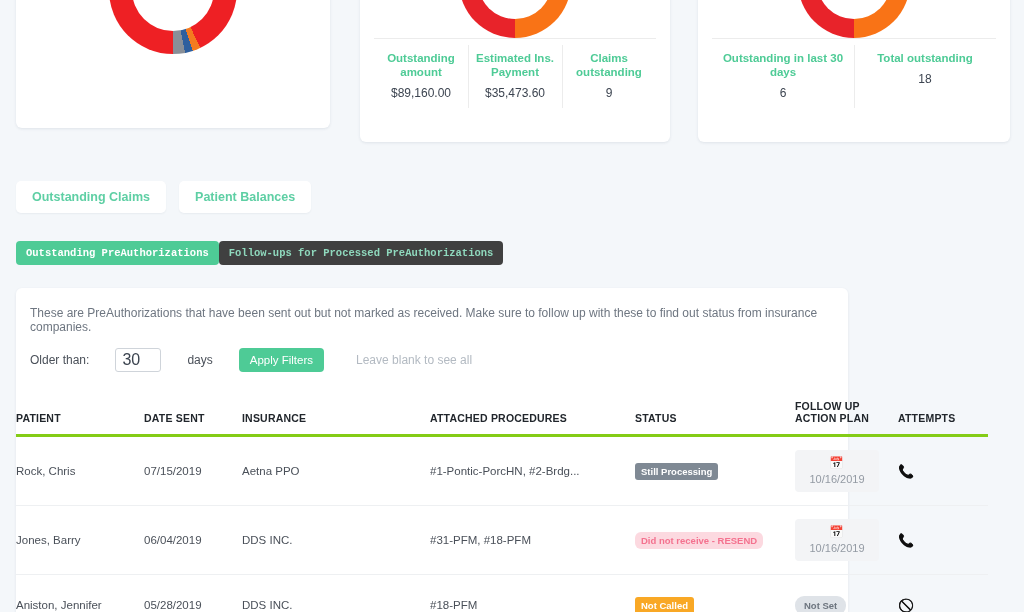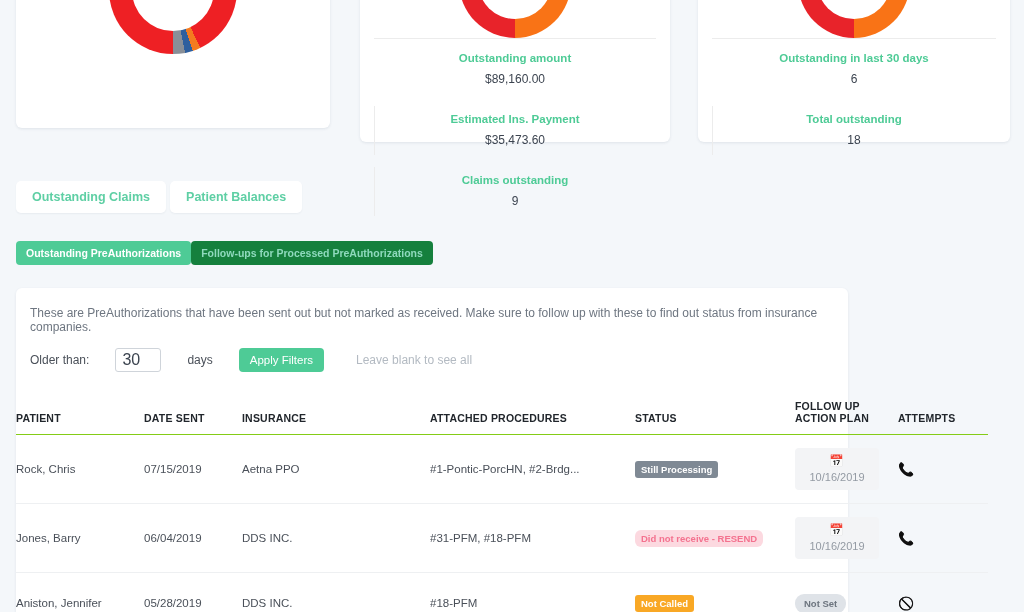--- a/index.html
+++ b/index.html
@@ -25,42 +25,42 @@
   #card-preauth  { left: 698px; width: 312px; height: 272px; }
 
   .donut-wrap { display: flex; align-items: center; justify-content: center; padding-top: 56px; }
   .donut { position: relative; }
   .donut .hole {
     position: absolute; left: 50%; top: 50%; transform: translate(-50%,-50%);
     background: #fff; border-radius: 50%;
     display: flex; align-items: center; justify-content: center;
   }
 
-  .metrics { display: flex; border-top: 1px solid #ececec; margin: 0 14px; flex-direction: column; }
+  .metrics { display: flex; border-top: 1px solid #ececec; margin: 0 14px; }
   .metric { flex: 1; text-align: center; padding: 12px 4px 14px; position: relative; }
   .metric + .metric::before {
     content: ""; position: absolute; left: 0; top: 6px; bottom: 6px; width: 1px; background: #ececec;
   }
   .metric .mlabel { color: #4ecb96; font-size: 11.5px; line-height: 14px; font-weight: 600; }
   .metric .mvalue { color: #3c4450; font-size: 12px; margin-top: 7px; }
 
   
-  .tabbar { position: absolute; left: 16px; top: 181px; display: flex; gap: 4px; }
+  .tabbar { position: absolute; left: 16px; top: 181px; display: flex; gap: 13px; }
   .tab {
     background: #fff; border-radius: 5px; padding: 9px 16px;
     font-size: 12.5px; color: #5ecfa4; font-weight: 600; cursor: pointer;
     box-shadow: 0 1px 2px rgba(40,60,90,.06); white-space: nowrap;
   }
   .tab.active { background: #4ecb96; color: #fff; }
 
   
-  .subtabbar { position: absolute; left: 16px; top: 241px; display: flex; }
+  .subtabbar { position: absolute; left: 16px; top: 241px; display: flex; font-family: Liberation Mono, monospace; }
   .subtab {
     font-size: 10.5px; font-weight: 700; padding: 6px 10px; border-radius: 4px;
-    color: #8fd9bd; background: #15803d; cursor: pointer; white-space: nowrap;
+    color: #8fd9bd; background: #404040; cursor: pointer; white-space: nowrap;
   }
   .subtab.active { background: #4ecb96; color: #fff; }
 
   
   .panel {
     position: absolute; left: 16px; top: 288px; width: 832px; height: 340px;
     background: #fff; border-radius: 6px; box-shadow: 0 1px 3px rgba(40,60,90,.09);
   }
   .panel-note { padding: 18px 14px 0 14px; font-size: 12px; color: #6e7681; }
   .filter-row { display: flex; align-items: center; gap: 26px; padding: 14px 14px 0 14px; }
@@ -74,21 +74,21 @@
     background: #4ecb96; color: #fff; border: none; border-radius: 4px;
     font-size: 11.5px; padding: 6px 11px; cursor: pointer; font-family: "Liberation Sans", sans-serif;
   }
   .filter-hint { font-size: 12px; color: #b3bac2; margin-left: 6px; }
 
   
   table { width: 100%; border-collapse: collapse; margin-top: 20px; table-layout: fixed; }
   th {
     text-align: left; font-size: 10.5px; color: #21262c; font-weight: 700;
     letter-spacing: .2px; padding: 8px 4px 10px 0; vertical-align: bottom;
-    border-bottom: 1px solid #84cc16;
+    border-bottom: 3px solid #84cc16;
   }
   th:first-child, td:first-child { }
   td {
     font-size: 11.5px; color: #4a5059; padding: 13px 4px 13px 0;
     border-bottom: 1px solid #eef0f2; vertical-align: middle; height: 61px;
   }
   .c-patient   { width: 128px; }
   .c-date      { width: 98px; }
   .c-insurance { width: 188px; }
   .c-proc      { width: 205px; }

